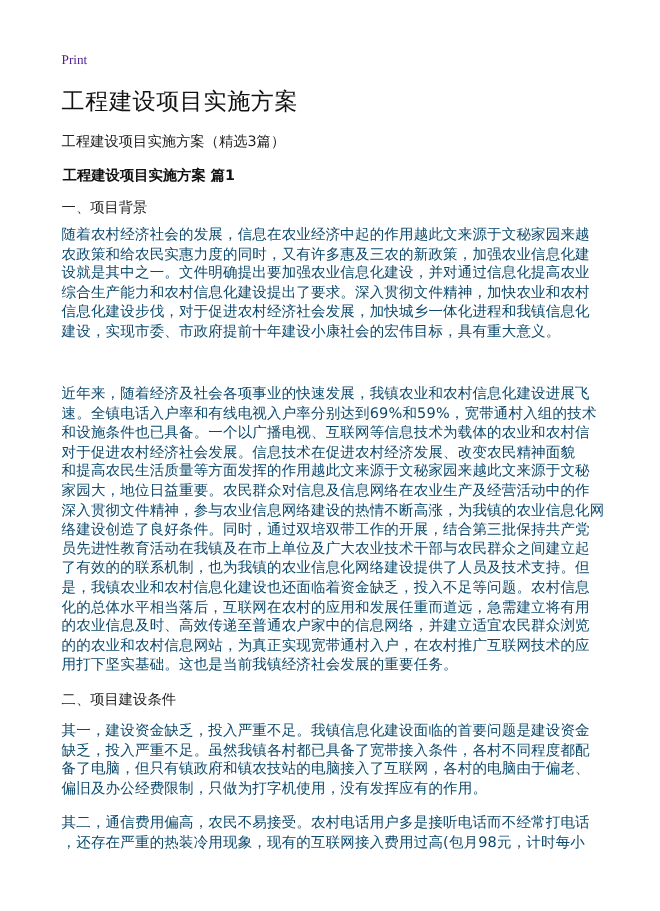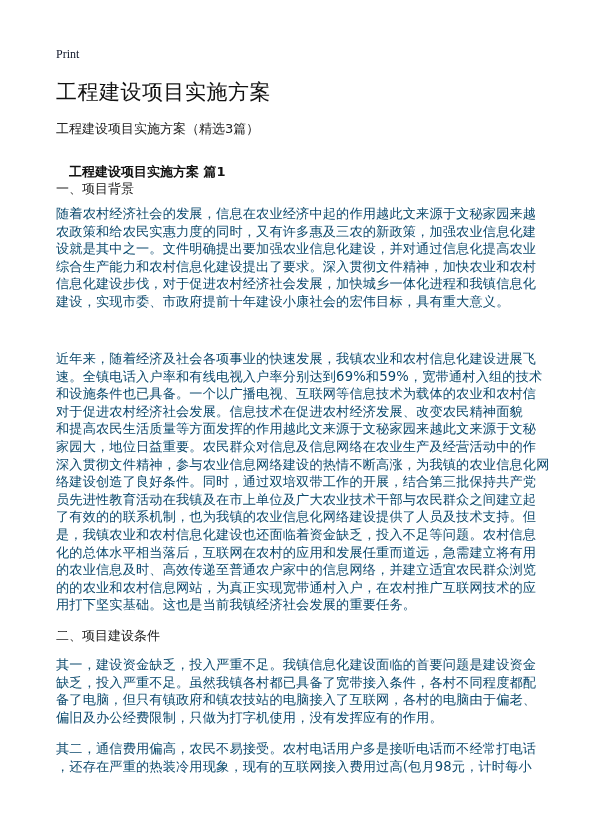--- a/index.html
+++ b/index.html
@@ -20,21 +20,21 @@
       left: 56px;
       top: 0;
       width: 532px;
     }
     .print-label {
       position: absolute;
       top: 47px;
       left: 0;
       font-family: "Liberation Serif", "DejaVu Serif", serif;
       font-size: 12px;
-      color: #0f172a;
+      color: #4c1d95;
     }
     .doc-title {
       position: absolute;
       top: 78px;
       left: 0;
       width: 488px;
       text-align: left;
       font-size: 21px;
       color: #111;
       letter-spacing: 0.5px;
@@ -49,21 +49,21 @@
       color: #222;
       margin: 0;
     }
     .section-heading {
       position: absolute;
       top: 150px;
       left: 0;
       font-size: 13px;
       font-weight: bold;
       color: #111;
-      margin: 13px;
+      margin: 1px;
     }
     .sub-heading {
       position: absolute;
       font-size: 13px;
       color: #222;
       margin: 0;
       font-weight: normal;
     }
     .para {
       position: absolute;

